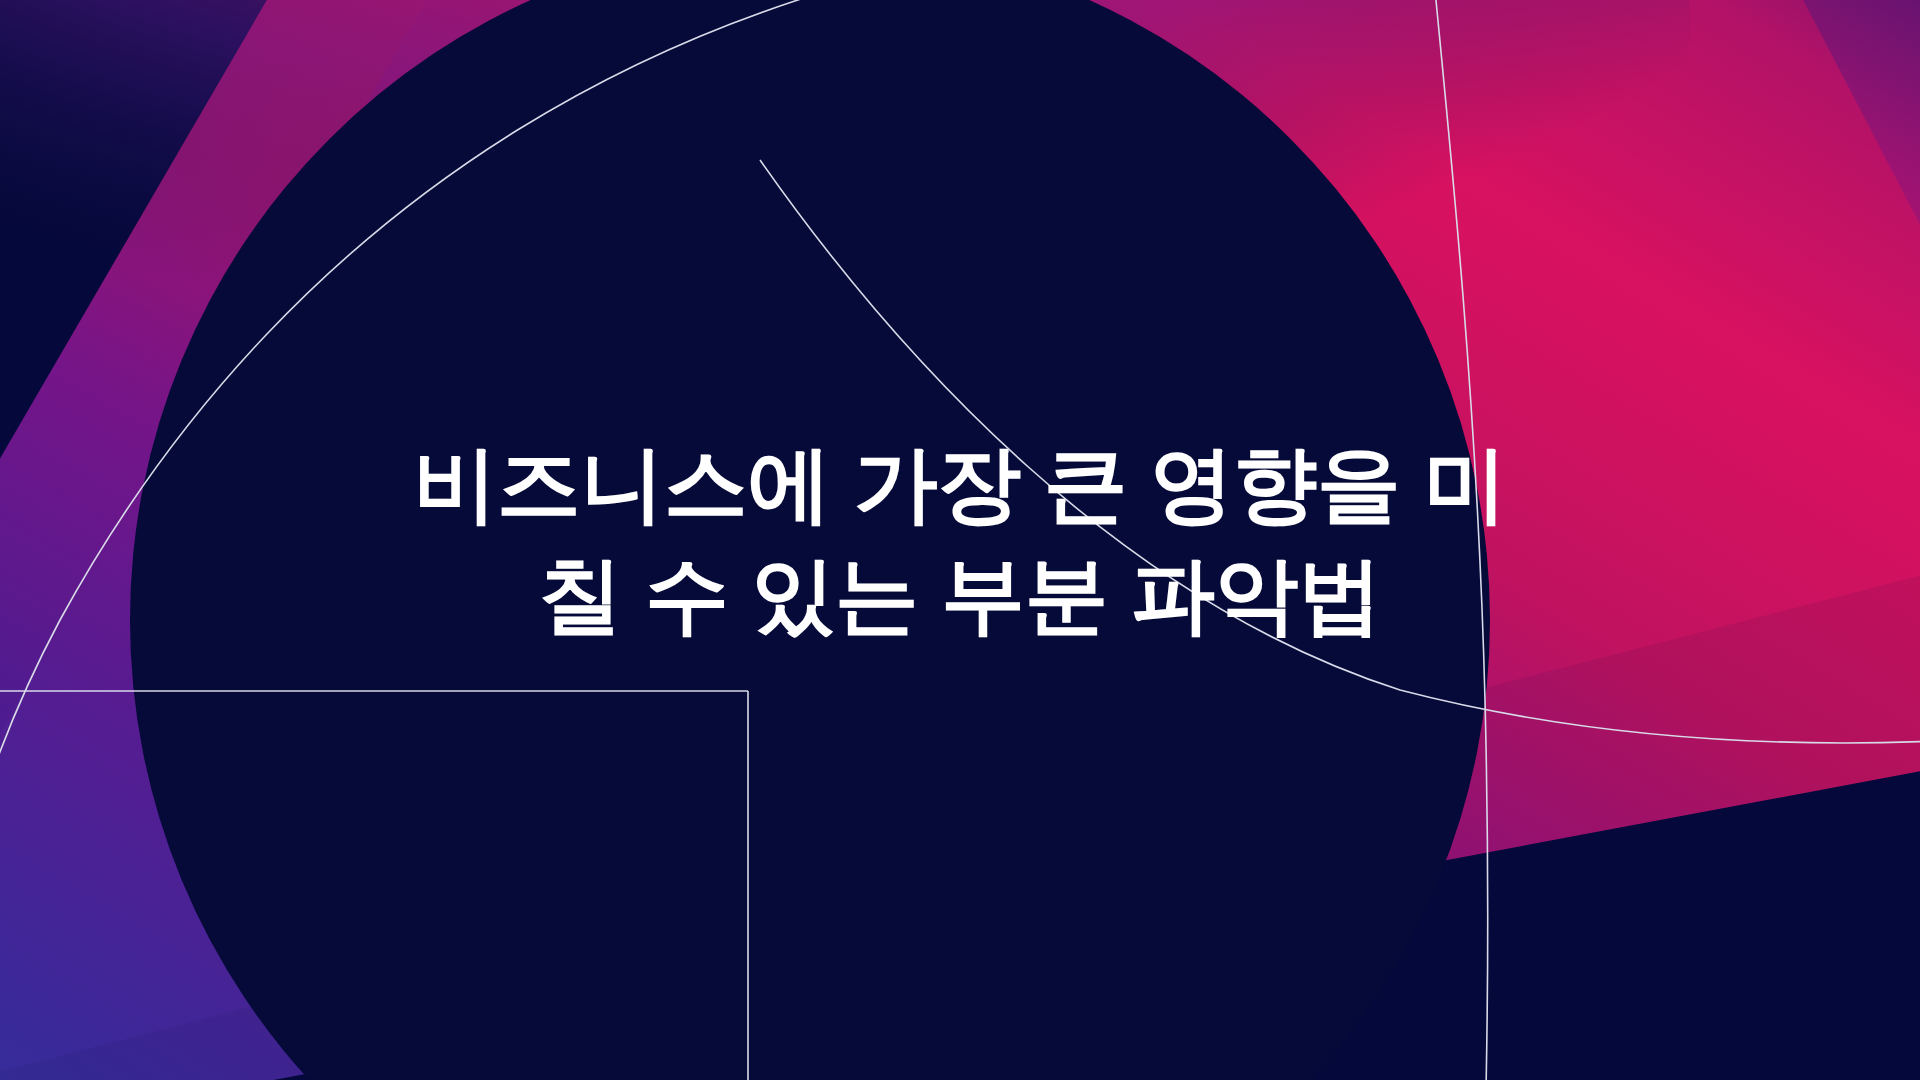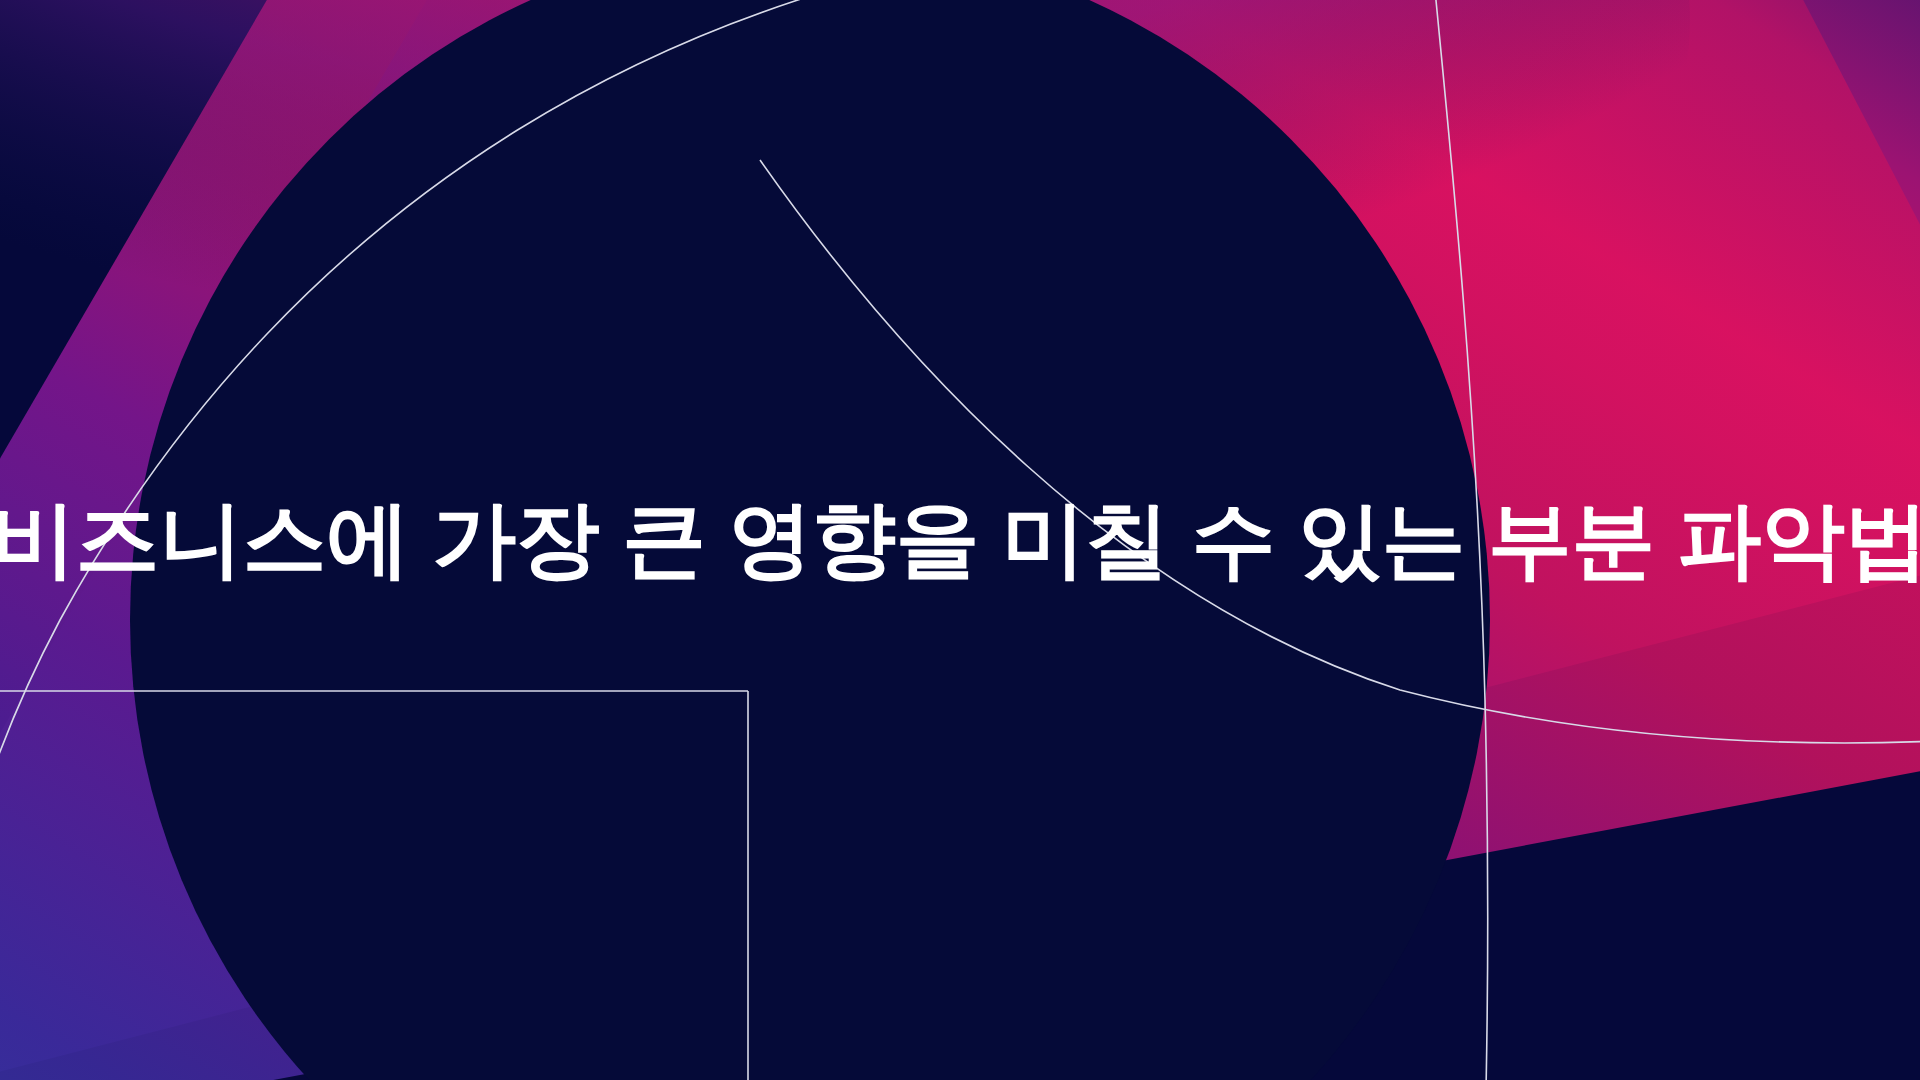--- a/index.html
+++ b/index.html
@@ -22,21 +22,21 @@
     height: 1080px;
     display: block;
   }
   #title-block {
     position: absolute;
     left: 0;
     top: 0;
     width: 1920px;
     height: 1080px;
     display: flex;
-    flex-direction: row;
+    flex-direction: column;
     align-items: center;
     justify-content: center;
     z-index: 5;
     pointer-events: none;
   }
   .title-line {
     color: #ffffff;
     font-size: 84px;
     font-weight: 700;
     line-height: 1.30;

